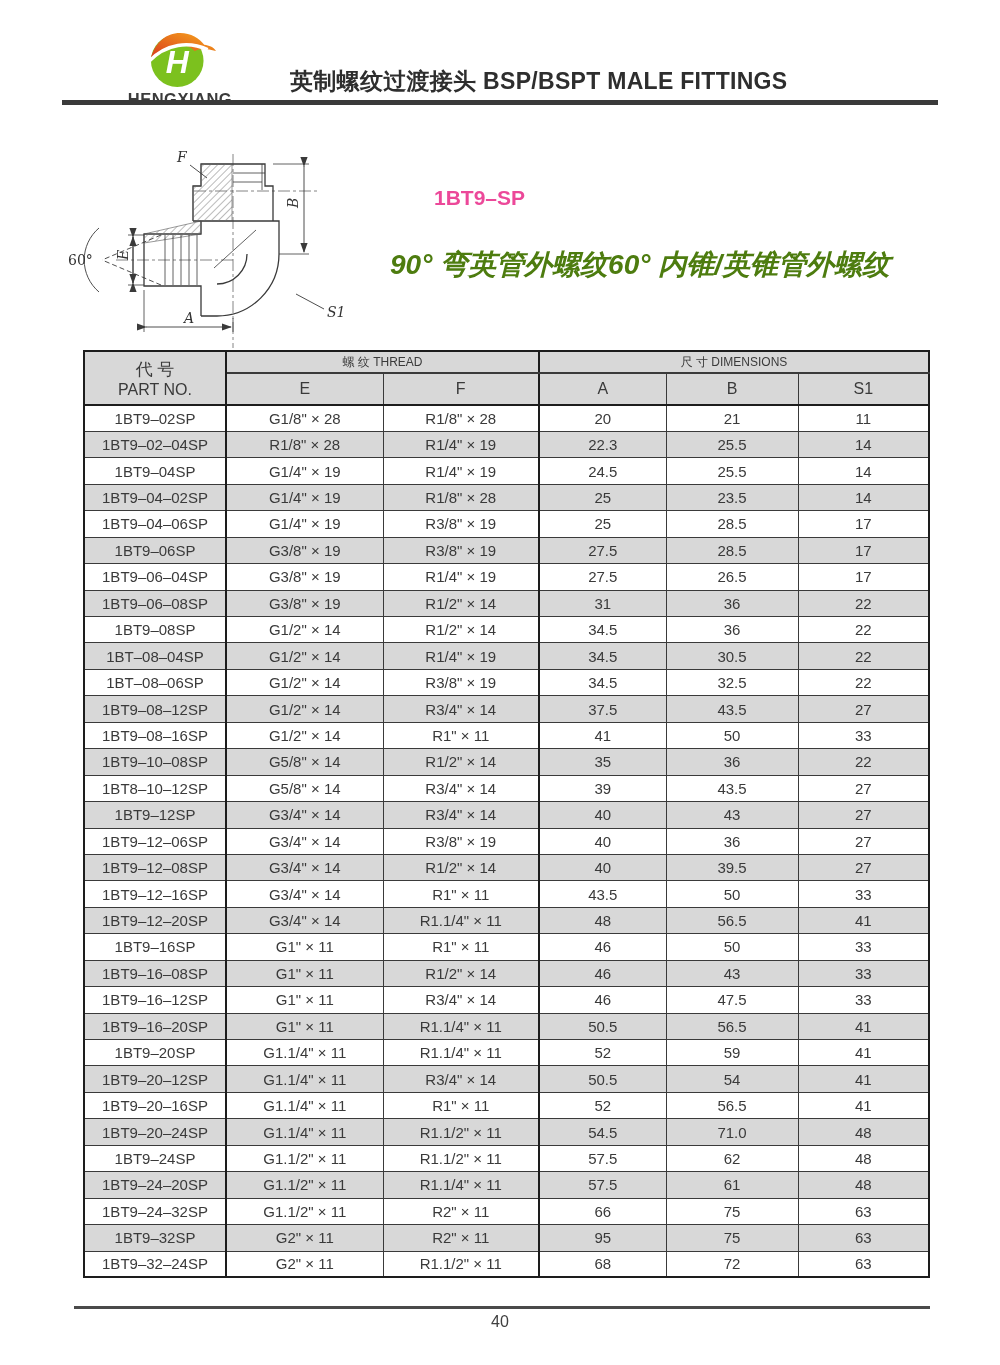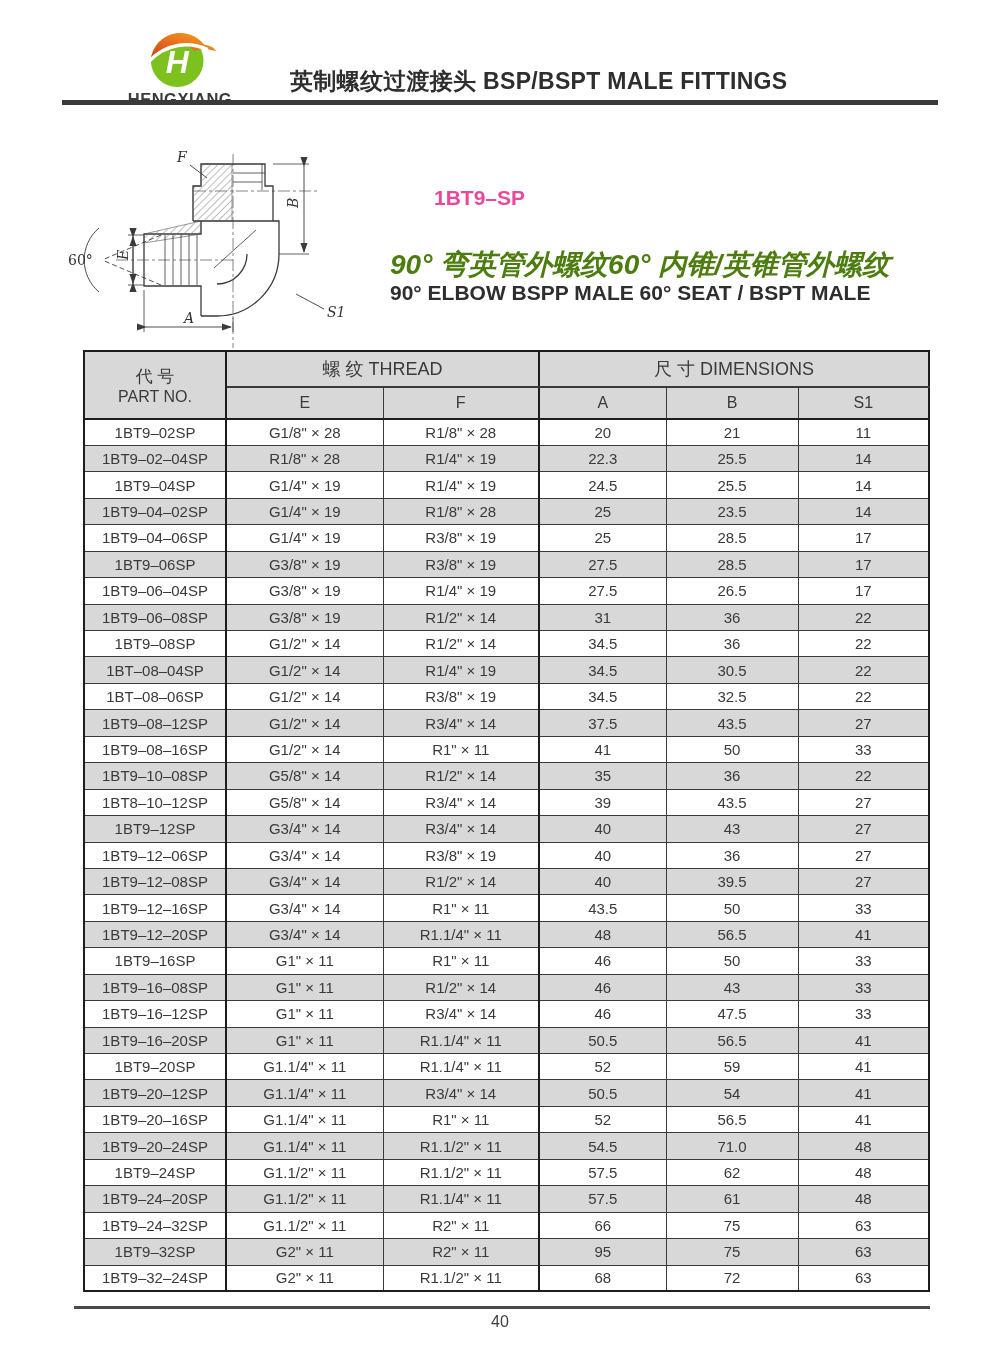--- a/index.html
+++ b/index.html
@@ -32,21 +32,21 @@
     position:absolute; left:83px; top:350px; width:845px;
     border-collapse:collapse; table-layout:fixed;
     font-size:15px; color:#3a3a3a;
   }
   .spec-table th, .spec-table td {
     border:1px solid #3a3a3a; text-align:center; vertical-align:middle;
     padding:0; overflow:hidden; white-space:nowrap;
   }
   .spec-table { border:2px solid #1d1d1d; }
   .spec-table thead th { background:#d8d8d8; font-weight:normal; }
-  .th-group { height:36px; font-size:18px; border-bottom-width:2px !important; }
+  .th-group { height:22px; font-size:12px; border-bottom-width:2px !important; }
   .th-sub   { height:32px; font-size:16px; border-bottom:2px solid #1d1d1d !important; }
   .th-part  { font-size:16px; border-right:2px solid #1d1d1d !important; border-bottom:2px solid #1d1d1d !important; }
   .th-part .cn { font-size:17px; display:block; }
   .sep-r { border-right:2px solid #1d1d1d !important; }
   .spec-table tbody td { height:26.45px; }
   .spec-table tbody td:first-child { border-right:2px solid #1d1d1d; }
   .spec-table tbody td:nth-child(3) { border-right:2px solid #1d1d1d; }
   .spec-table tbody tr:nth-child(even) td { background:#d8d8d8; }
   
   .footer-rule { position:absolute; left:74px; top:1306px; width:856px; height:3px; background:#4a4a4a; }
@@ -141,21 +141,20 @@
     <text class="dim-label" x="111" y="16">F</text>
     <text class="dim-label" x="228" y="66" transform="rotate(-90 228 62)">B</text>
     <text class="dim-label" x="58" y="118" transform="rotate(-90 58 114)">E</text>
     <text class="dim-label-up" x="2" y="119">60°</text>
     <text class="dim-label" x="118" y="177">A</text>
     <text class="dim-label" x="261" y="171">S1</text>
   </svg>
 
   <div class="model-no">1BT9–SP</div>
   <div class="subtitle-cn">90°  弯英管外螺纹60°  内锥/英锥管外螺纹</div>
-  <div class="subtitle-en">90°  ELBOW BSPP MALE 60°  SEAT / BSPT MALE</div>
 
   <table class="spec-table">
     <colgroup>
       <col style="width:142px">
         <col style="width:157px">
         <col style="width:156px">
       <col style="width:127px">
         <col style="width:132px">
         <col style="width:131px">
     </colgroup>

